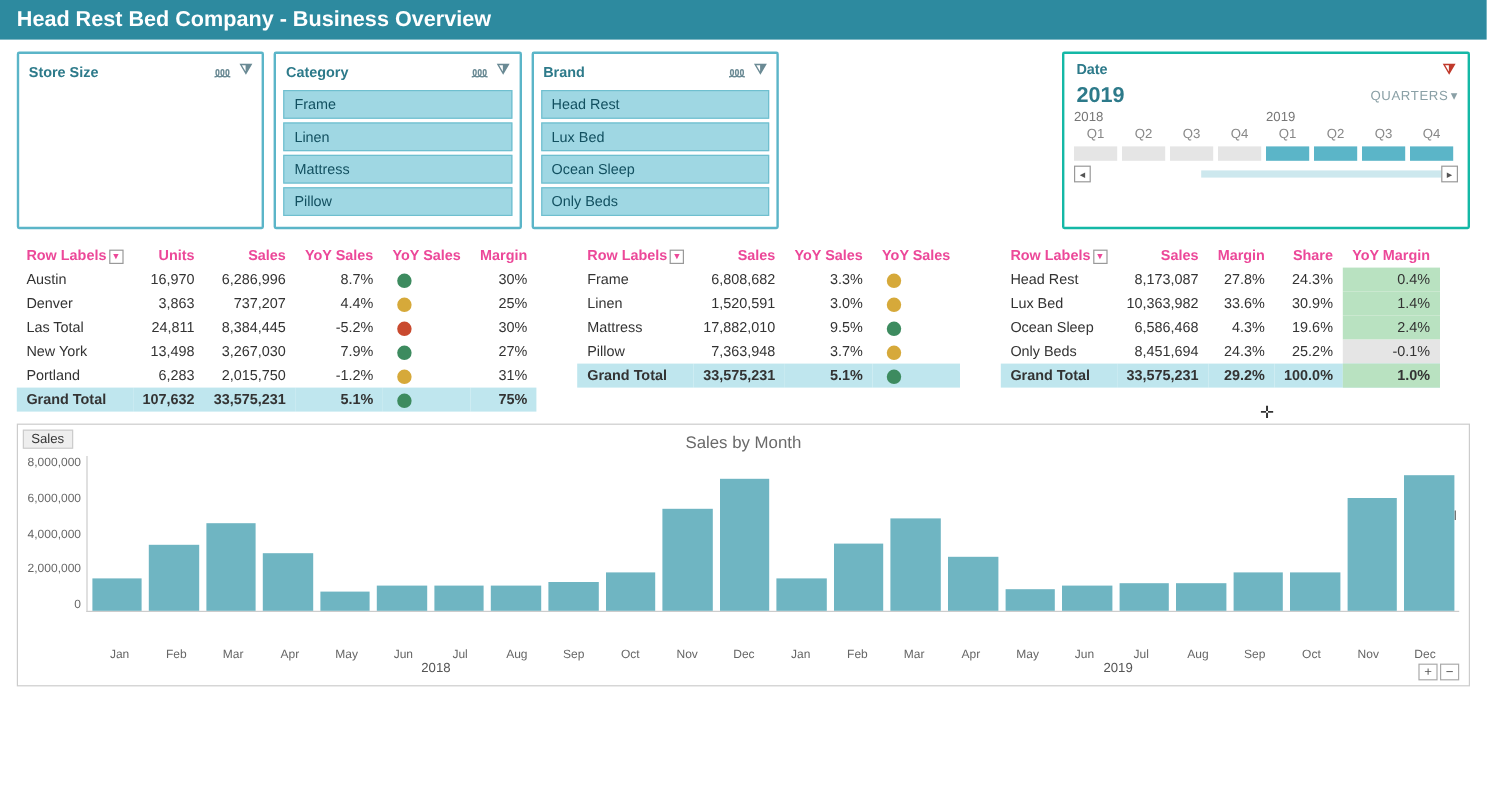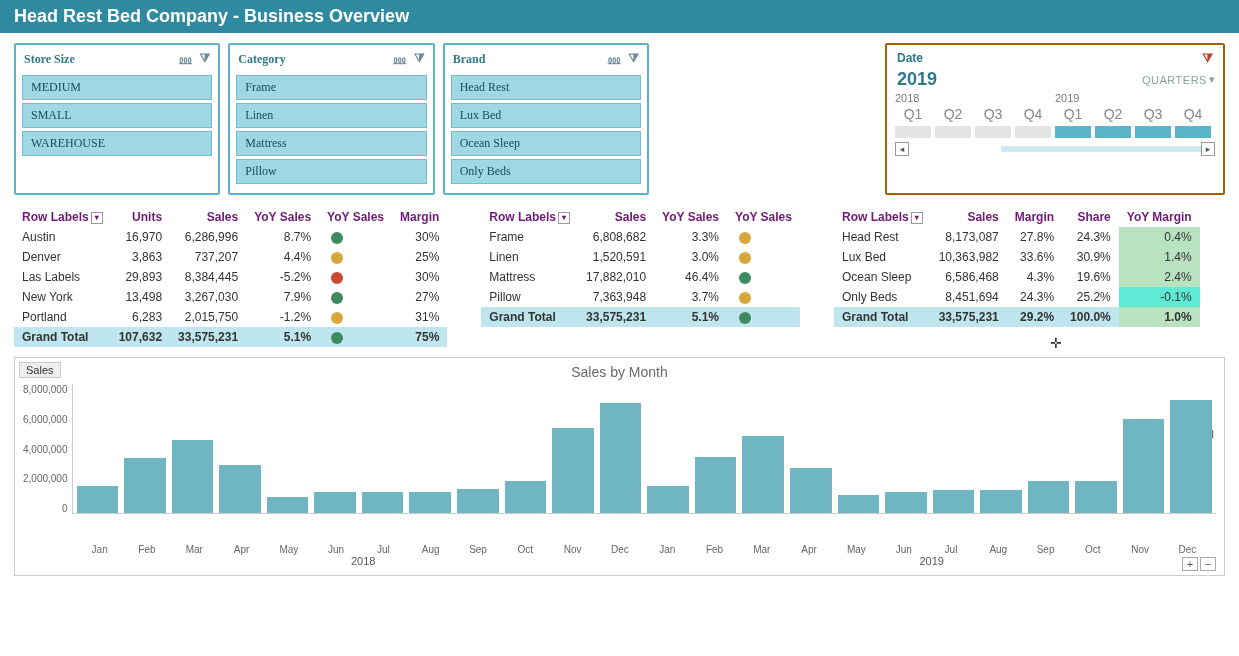--- a/index.html
+++ b/index.html
@@ -3,45 +3,45 @@
 <meta charset="utf-8">
 <style>
 * { box-sizing: border-box; margin: 0; padding: 0; }
 body { font-family: "Segoe UI", Arial, sans-serif; font-size: 12px; background: #fff; color: #333; width: 1239px; }
 .header-bar { background: #2d8a9f; color: #fff; padding: 6px 14px; font-size: 18px; font-weight: bold; }
 .slicer-row { display: flex; gap: 8px; padding: 10px 14px 6px 14px; }
 .slicer { border: 2px solid #5bb5c8; border-radius: 2px; padding: 4px 6px 6px 6px; }
 .slicer-head { display: flex; align-items: center; justify-content: space-between; color: #2d7a8a; font-weight: 600; padding: 2px 2px 4px 2px; }
 .slicer-head .icons { display: flex; gap: 8px; color: #6a8a94; }
 .slicer-btn { background: #9fd7e3; border: 1px solid #6fbfcf; color: #125060; padding: 4px 8px; margin: 3px 0; cursor: pointer; font-size: 12px; text-align: left; }
-.slicer-col-sm { width: 222px; font-family: Liberation Serif, serif; }
-.date-slicer { flex: 1; border: 2px solid #a16207; border-radius: 2px; padding: 4px 8px 6px 8px; position: relative; }
+.slicer-col-sm { width: 222px; }
+.date-slicer { flex: 1; border: 2px solid #14b8a6; border-radius: 2px; padding: 4px 8px 6px 8px; position: relative; }
 .date-head { display: flex; justify-content: space-between; color: #2d7a8a; font-weight: 600; padding: 2px; }
 .date-year { font-size: 18px; color: #2d7a8a; font-weight: bold; padding: 2px; }
 .date-quarters-link { color: #8aa0a6; font-size: 11px; letter-spacing: .5px; display:flex; align-items:center; gap:2px;}
 .timeline-labels { display: flex; font-size: 11px; color: #777; }
 .timeline-labels .yr { width: 160px; }
 .q-row { display: flex; gap: 4px; padding: 2px 0 4px 0; }
-.q-lbl { width: 36px; font-size: 14px; color: #888; text-align: center; }
+.q-lbl { width: 36px; font-size: 11px; color: #888; text-align: center; }
 .q-boxes { display: flex; gap: 4px; }
 .q-box { width: 36px; height: 12px; background: #e5e5e5; }
 .q-box.sel { background: #5bb5c8; }
 .timeline-nav { display:flex; justify-content:space-between; align-items:center; margin-top:4px;}
 .timeline-nav .arrow { width:14px; height:14px; border:1px solid #999; display:flex;align-items:center;justify-content:center;font-size:9px;color:#555;cursor:pointer;}
 .timeline-scroll { height:6px; background:#cde8ee; flex:0 0 200px; margin-left:auto; }
 .tables-row { display: flex; gap: 34px; padding: 6px 14px; align-items: flex-start; }
 table { border-collapse: collapse; font-size: 12px; }
-th { text-align: left; font-weight: bold; padding: 3px 8px; color: #701a75; white-space: nowrap; }
+th { text-align: left; font-weight: bold; padding: 3px 8px; color: #ec4899; white-space: nowrap; }
 td { padding: 3px 8px; white-space: nowrap; }
 .num { text-align: right; }
 .grand { background: #bfe6ee; font-weight: bold; }
 .drop { display:inline-flex; align-items:center; justify-content:center; width:12px; height:12px; border:1px solid #999; font-size:8px; margin-left:2px; cursor:pointer; vertical-align:middle;}
 .dot { display:inline-block; width:12px; height:12px; border-radius:50%; vertical-align:middle; margin-left:4px;}
 .dot.g{background:#3d8b5f;} .dot.y{background:#d6a93a;} .dot.r{background:#c94a2f;}
-.hl-green { background:#b9e2c1; } .hl-red { background:#5eead4;margin-top:28px; }
+.hl-green { background:#b9e2c1; } .hl-red { background:#e5e5e5;margin-top:28px; }
 .chart-area { margin: 4px 14px 10px 14px; border:1px solid #ccc; position:relative; padding: 4px 8px 8px 8px; }
 .chart-tag { position:absolute; top:4px; left:4px; background:#eee; border:1px solid #ccc; padding:1px 6px; font-size:11px;}
 .chart-title { text-align:center; color:#6a6a6a; font-size:14px; padding:2px 0 4px 0;}
 .chart-body { display:flex; height:160px; }
 .y-axis { display:flex; flex-direction:column; justify-content:space-between; font-size:10px; color:#666; text-align:right; padding-right:4px; height:130px;}
 .plot { flex:1; display:flex; align-items:flex-end; gap:6px; border-left:1px solid #ccc; border-bottom:1px solid #ccc; height:130px; padding:0 4px; position:relative;}
 .bar { flex:1; background:#6fb5c2; }
 .legend { position:absolute; right:10px; top:70px; font-size:11px; color:#555; display:flex; align-items:center; gap:4px;}
 .legend-sw { width:10px; height:10px; background:#6fb5c2; }
 .x-labels { display:flex; gap:6px; padding-left:56px; padding-right:8px; font-size:10px; color:#666;}
@@ -60,25 +60,20 @@
 
 <div class="slicer-row">
   <div class="slicer slicer-col-sm">
     <div class="slicer-head">
       <span>Store Size</span>
       <span class="icons">
         <span>⅏</span>
         <span>⧩</span>
       </span>
     </div>
-    <div id="ss-items">
-        <div class="slicer-btn">MEDIUM</div>
-        <div class="slicer-btn">SMALL</div>
-        <div class="slicer-btn">WAREHOUSE</div>
-      </div>
   </div>
   <div class="slicer slicer-col-sm">
     <div class="slicer-head">
       <span>Category</span>
       <span class="icons">
         <span>⅏</span>
         <span>⧩</span>
       </span>
     </div>
     <div id="cat-items">
@@ -171,22 +166,22 @@
         </tr>
         <tr>
           <td>Denver</td>
           <td class="num">3,863</td>
           <td class="num">737,207</td>
           <td class="num">4.4%</td>
           <td><span class="dot y"></span></td>
           <td class="num">25%</td>
         </tr>
         <tr>
-          <td>Las Labels</td>
-          <td class="num">29,893</td>
+          <td>Las Total</td>
+          <td class="num">24,811</td>
           <td class="num">8,384,445</td>
           <td class="num">-5.2%</td>
           <td><span class="dot r"></span></td>
           <td class="num">30%</td>
         </tr>
         <tr>
           <td>New York</td>
           <td class="num">13,498</td>
           <td class="num">3,267,030</td>
           <td class="num">7.9%</td>
@@ -229,21 +224,21 @@
         </tr>
         <tr>
           <td>Linen</td>
           <td class="num">1,520,591</td>
           <td class="num">3.0%</td>
           <td><span class="dot y"></span></td>
         </tr>
         <tr>
           <td>Mattress</td>
           <td class="num">17,882,010</td>
-          <td class="num">46.4%</td>
+          <td class="num">9.5%</td>
           <td><span class="dot g"></span></td>
         </tr>
         <tr>
           <td>Pillow</td>
           <td class="num">7,363,948</td>
           <td class="num">3.7%</td>
           <td><span class="dot y"></span></td>
         </tr>
         <tr class="grand">
           <td>Grand Total</td>

